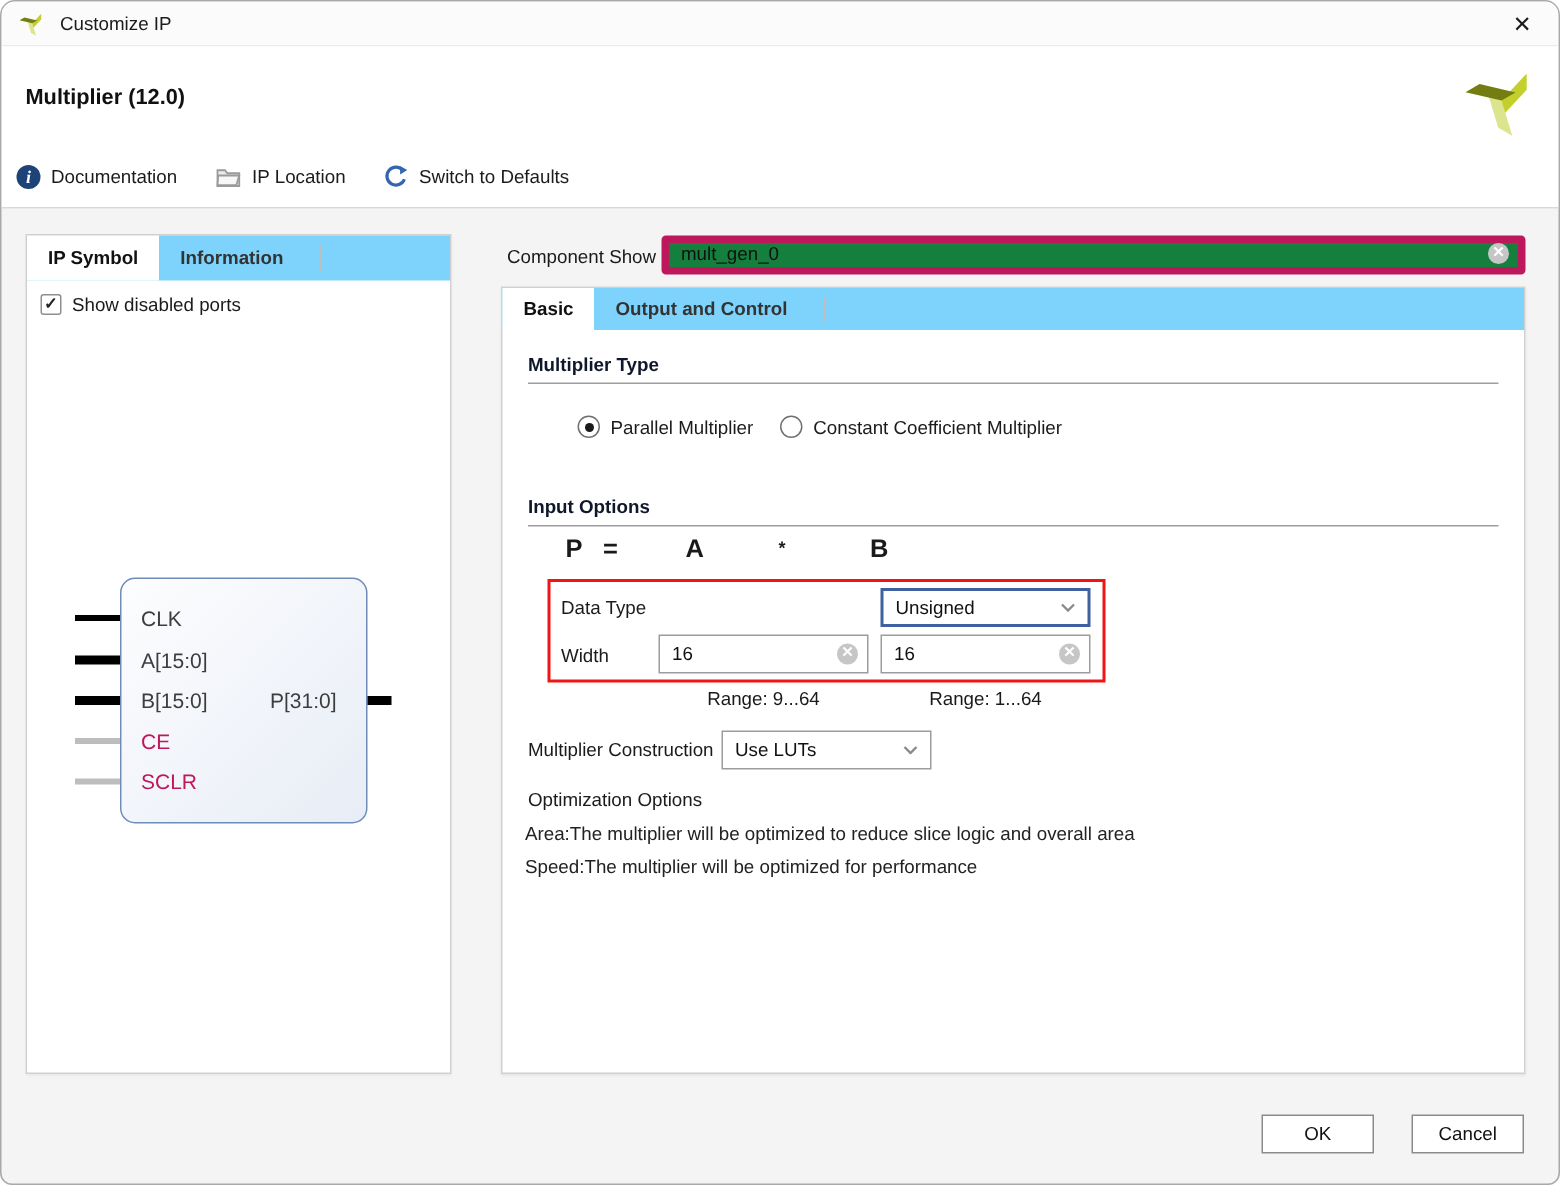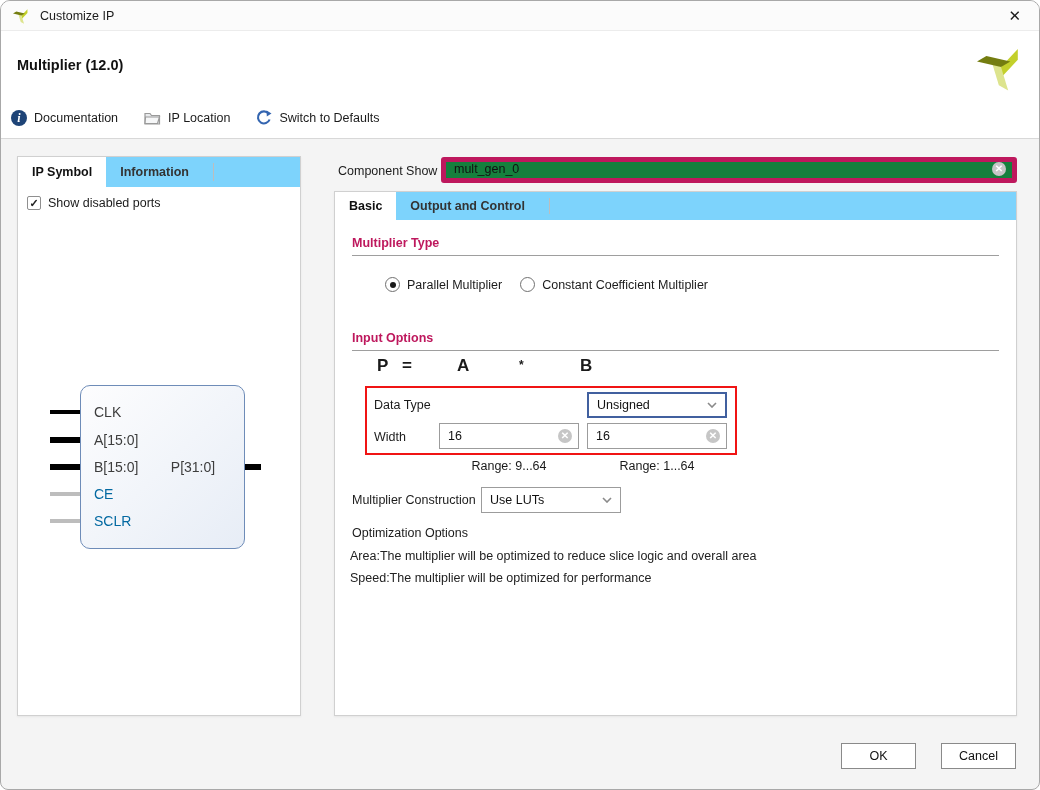--- a/index.html
+++ b/index.html
@@ -44,31 +44,31 @@
   .checkbox { width:14px; height:14px; border:1px solid #8f8f8f; border-radius:2px; background:#fff;
               font-size:11px; line-height:12px; text-align:center; color:#222; font-weight:bold; }
   .checkbox-label { font-size:12.5px; color:#1b1b1b; }
 
   .ip-block { position:absolute; left:62px; top:228px; width:165px; height:164px;
               border:1.5px solid #6e8cb8; border-radius:10px;
               background:linear-gradient(135deg,#fdfdfe 0%, #e7edf6 100%); }
   .stub { position:absolute; background:#000; }
   .stub.disabled { background:#bdbdbd; }
   .port-label { position:absolute; font-size:14px; color:#3d3d3d; }
-  .port-label.disabled { color:#0369a1;text-align:right; }
+  .port-label.disabled { color:#be185d;text-align:right; }
 
   
   .cn-label { position:absolute; left:337px; top:163px; font-size:12.5px; color:#1b1b1b; }
   .cn-field { position:absolute; left:440px; top:156px; width:576px; height:26px; background:#15803d;
               border:5px solid #be185d; border-radius:3px; display:flex; align-items:flex-start; padding:0 6px 0 8px; }
   .cn-field input { flex:1; border:none; outline:none; font:12.5px "Liberation Sans",sans-serif; color:#111; background:transparent; }
   .clear { width:14px; height:14px; border-radius:50%; background:#c6c6c6; color:#fff; font-size:10px;
            line-height:14px; text-align:center; font-weight:bold; flex:0 0 auto; }
 
-  .section-title { position:absolute; left:17px; font-size:12.5px; font-weight:bold; color:#be185d; }
+  .section-title { position:absolute; left:17px; font-size:12.5px; font-weight:bold; color:#0f172a; }
   .rule { position:absolute; left:17px; right:17px; height:1px; background:#9e9e9e; }
 
   .radio-row { position:absolute; left:50px; top:85px; display:flex; align-items:center; gap:18px; }
   .radio-opt { display:flex; align-items:center; gap:7px; font-size:12.5px; color:#1b1b1b; }
   .radio { width:15px; height:15px; border:1px solid #707070; border-radius:50%; background:#fff; position:relative; }
   .radio.sel::after { content:""; position:absolute; left:3.5px; top:3.5px; width:6px; height:6px;
                       border-radius:50%; background:#1a1a1a; }
 
   .equation { position:absolute; left:0; top:164px; height:24px; width:100%; }
   .eq { position:absolute; font-size:17px; font-weight:bold; color:#1a1a1a; }
@@ -155,21 +155,21 @@
     <div class="stub" style="left:32px; top:307px; width:30px; height:6px;"></div>
     <div class="stub disabled" style="left:32px; top:335px; width:30px; height:4px;"></div>
     <div class="stub disabled" style="left:32px; top:362px; width:30px; height:4px;"></div>
     <div class="stub" style="left:227px; top:307px; width:16px; height:6px;"></div>
 
     <span class="port-label" style="left:76px; top:247px;">CLK</span>
     <span class="port-label" style="left:76px; top:275px;">A[15:0]</span>
     <span class="port-label" style="left:76px; top:302px;">B[15:0]</span>
     <span class="port-label disabled" style="left:76px; top:329px;">CE</span>
     <span class="port-label disabled" style="left:76px; top:356px;">SCLR</span>
-    <span class="port-label" style="left:140px; top:302px; width:70px; text-align:center;">P[31:0]</span>
+    <span class="port-label" style="left:162px; top:302px; width:70px; text-align:left;">P[31:0]</span>
   </div>
 
   <span class="cn-label">Component Show</span>
   <div class="cn-field">
     <input type="text" value="mult_gen_0" style="">
     <span class="clear">✕</span>
   </div>
 
   <div class="panel right-panel">
     <div class="tabbar">

